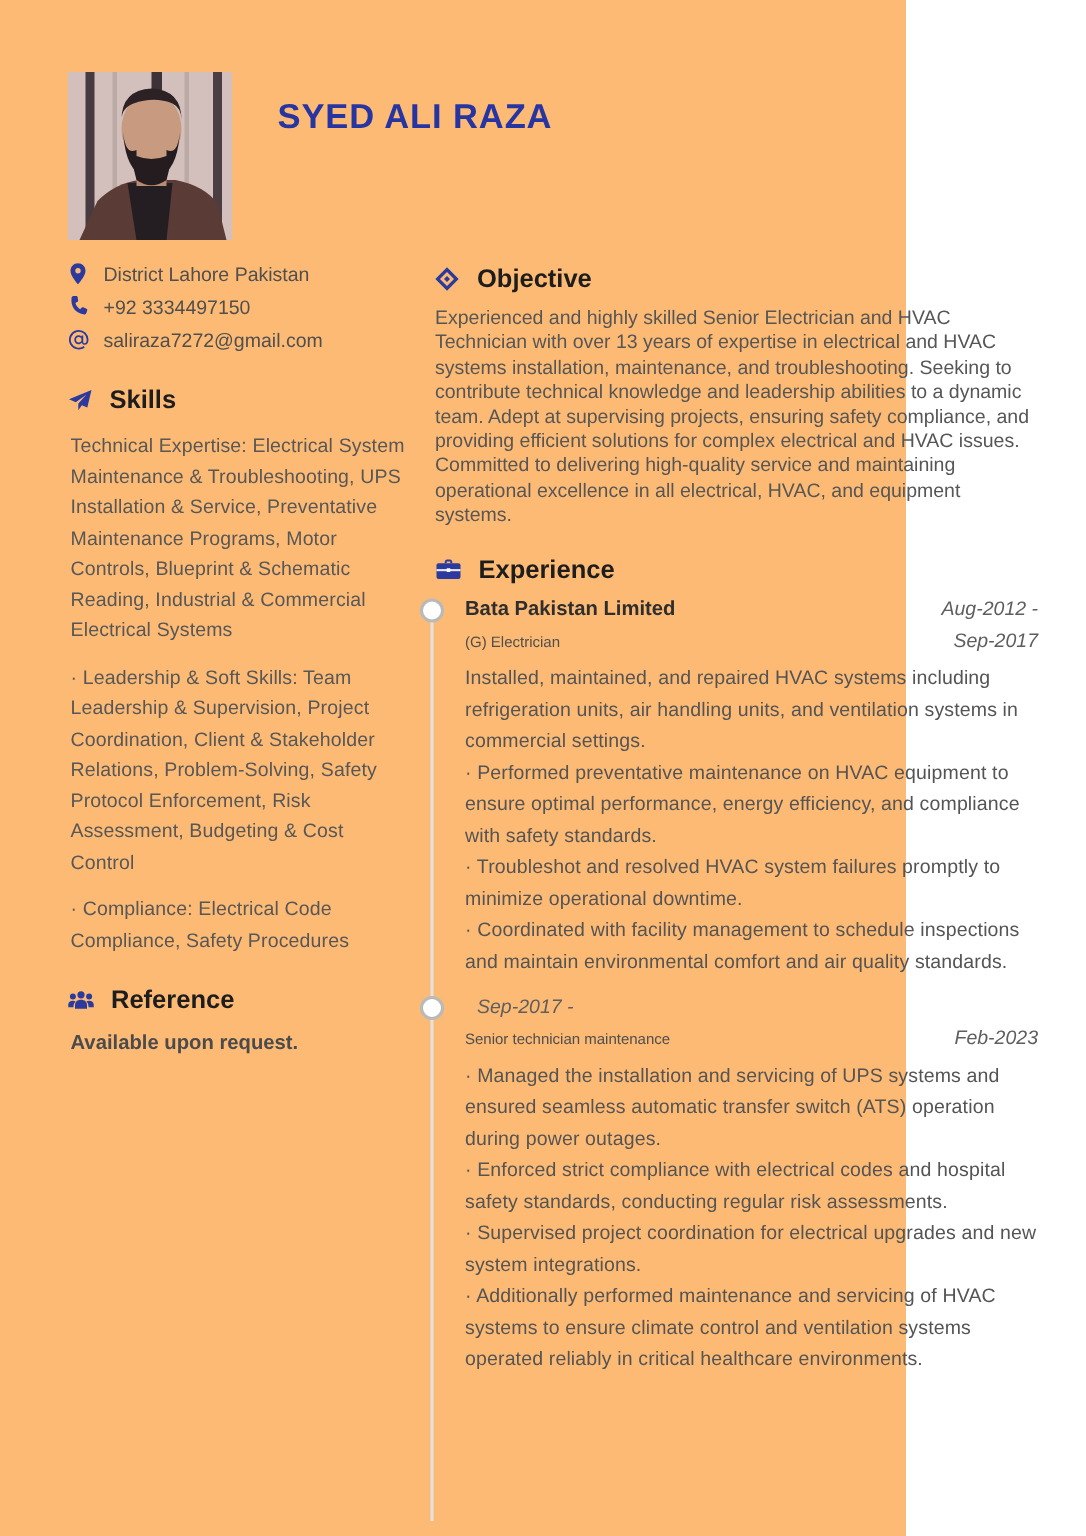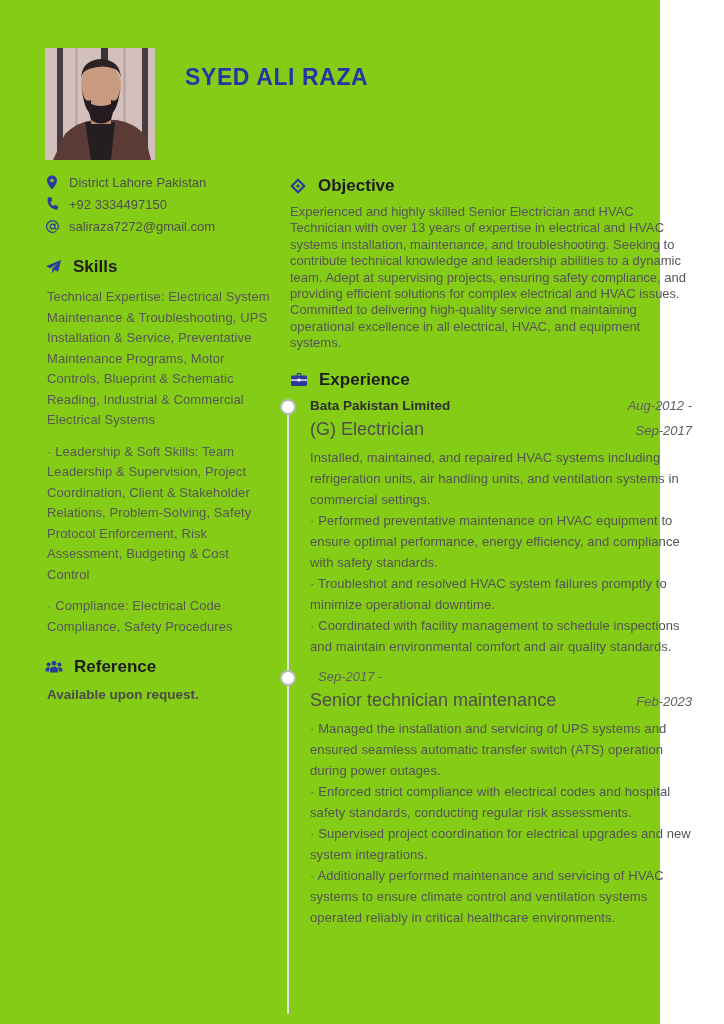--- a/index.html
+++ b/index.html
@@ -3,21 +3,21 @@
 <meta charset="utf-8">
 <style>
   html, body { margin: 0; padding: 0; }
   body {
     width: 724px; height: 1024px;
     background: #ffffff;
     font-family: "Liberation Sans", "DejaVu Sans", sans-serif;
     color: #555;
     overflow: hidden;
   }
-  .page { position: relative; width: 660px; height: 1024px; background: #84cc16; }
+  .page { position: relative; width: 604px; height: 1024px; background: #fdba74; }
 
   
   .photo {
     position: absolute; left: 45px; top: 48px;
     width: 110px; height: 112px; overflow: hidden;
   }
   .name {
     position: absolute; left: 185px; top: 64px;
     font-size: 23px; font-weight: 700; letter-spacing: 0.6px;
     color: #2735a3;
@@ -63,21 +63,21 @@
     width: 2px; height: 600px; background: #e3e3e3;
   }
   .exp-entry { position: relative; margin-bottom: 12px; }
   .exp-entry .node {
     position: absolute; left: -30px; top: 1px;
     width: 12px; height: 12px; border-radius: 50%;
     background: #fff; border: 2px solid #b9b9b9;
   }
   .entry-row { display: flex; justify-content: space-between; align-items: baseline; }
   .entry-company { font-size: 13.5px; font-weight: 700; color: #2e2e2e; }
-  .entry-role { font-size: 18px; color: #4e4e4e; }
+  .entry-role { font-size: 10px; color: #4e4e4e; }
   .entry-date { font-size: 13px; font-style: italic; color: #5e5e5e; white-space: nowrap; padding-left: 8px; }
   .entry-row + .entry-row { margin-top: 6px; }
   .entry-bullets { margin-top: 7px; }
   .bullet { font-size: 13px; line-height: 21px; color: #545454; letter-spacing: 0.1px; }
 </style>
 </head>
 <body>
 
 <div class="page">
 

